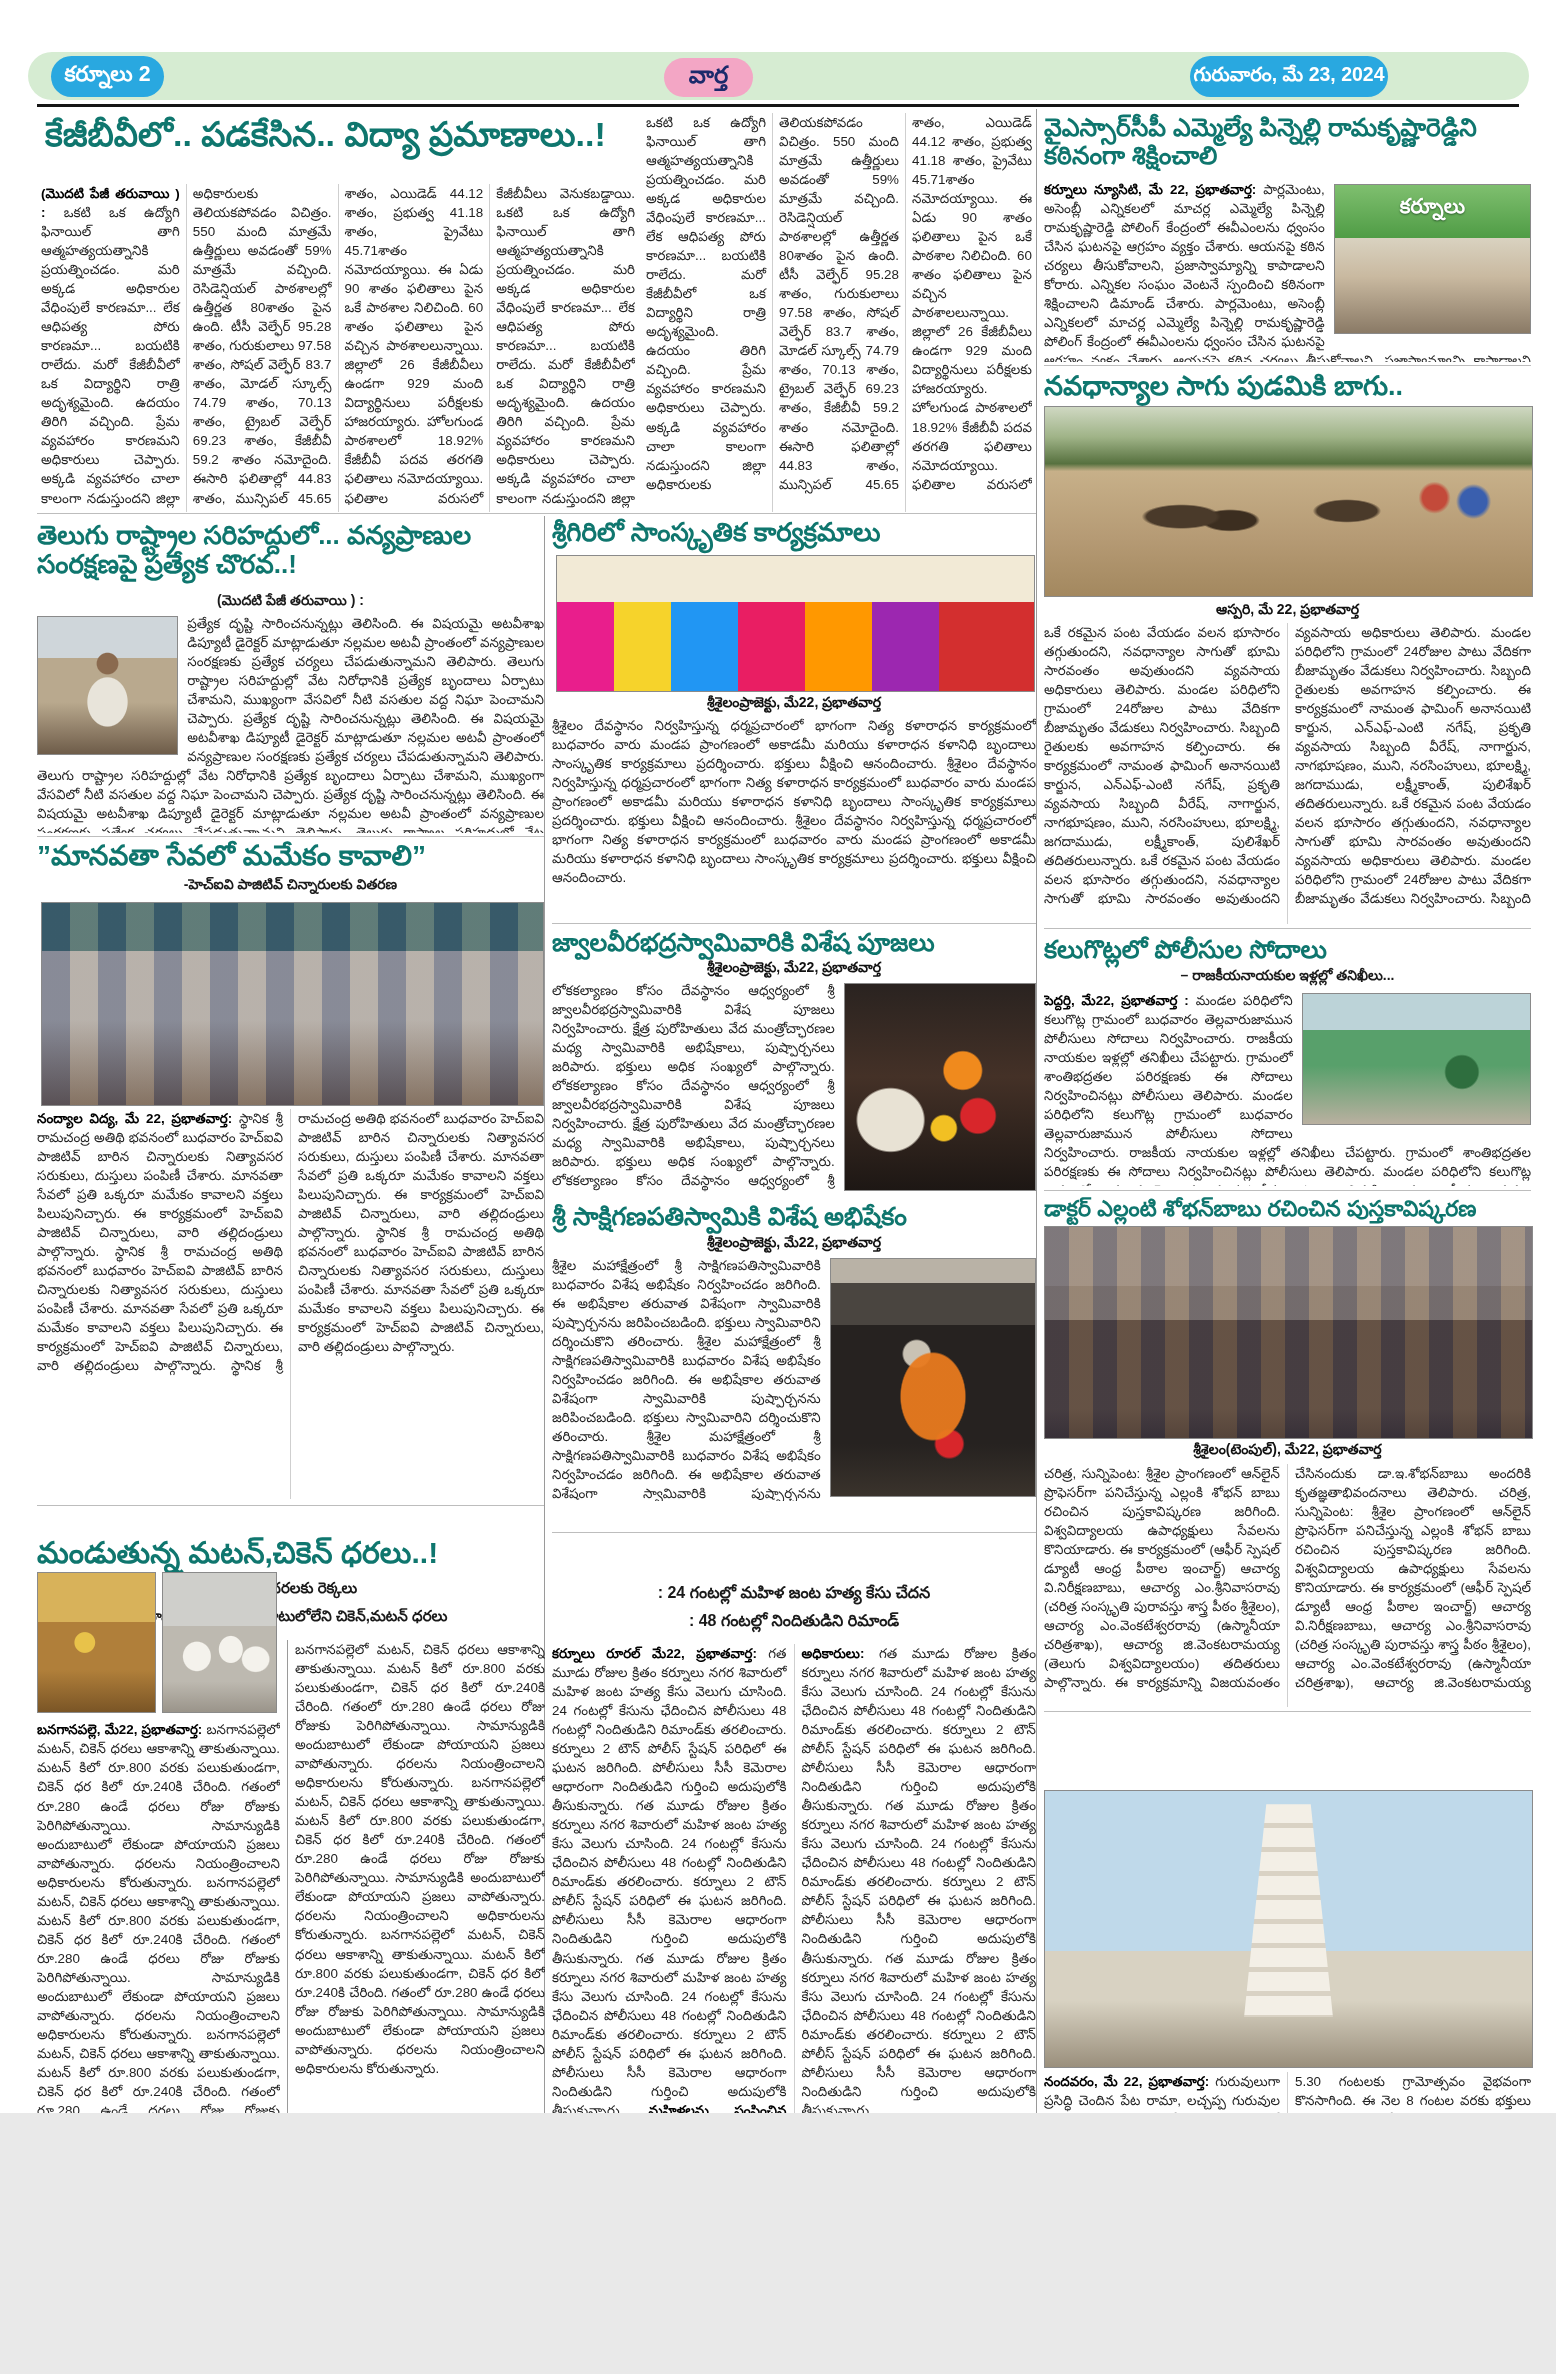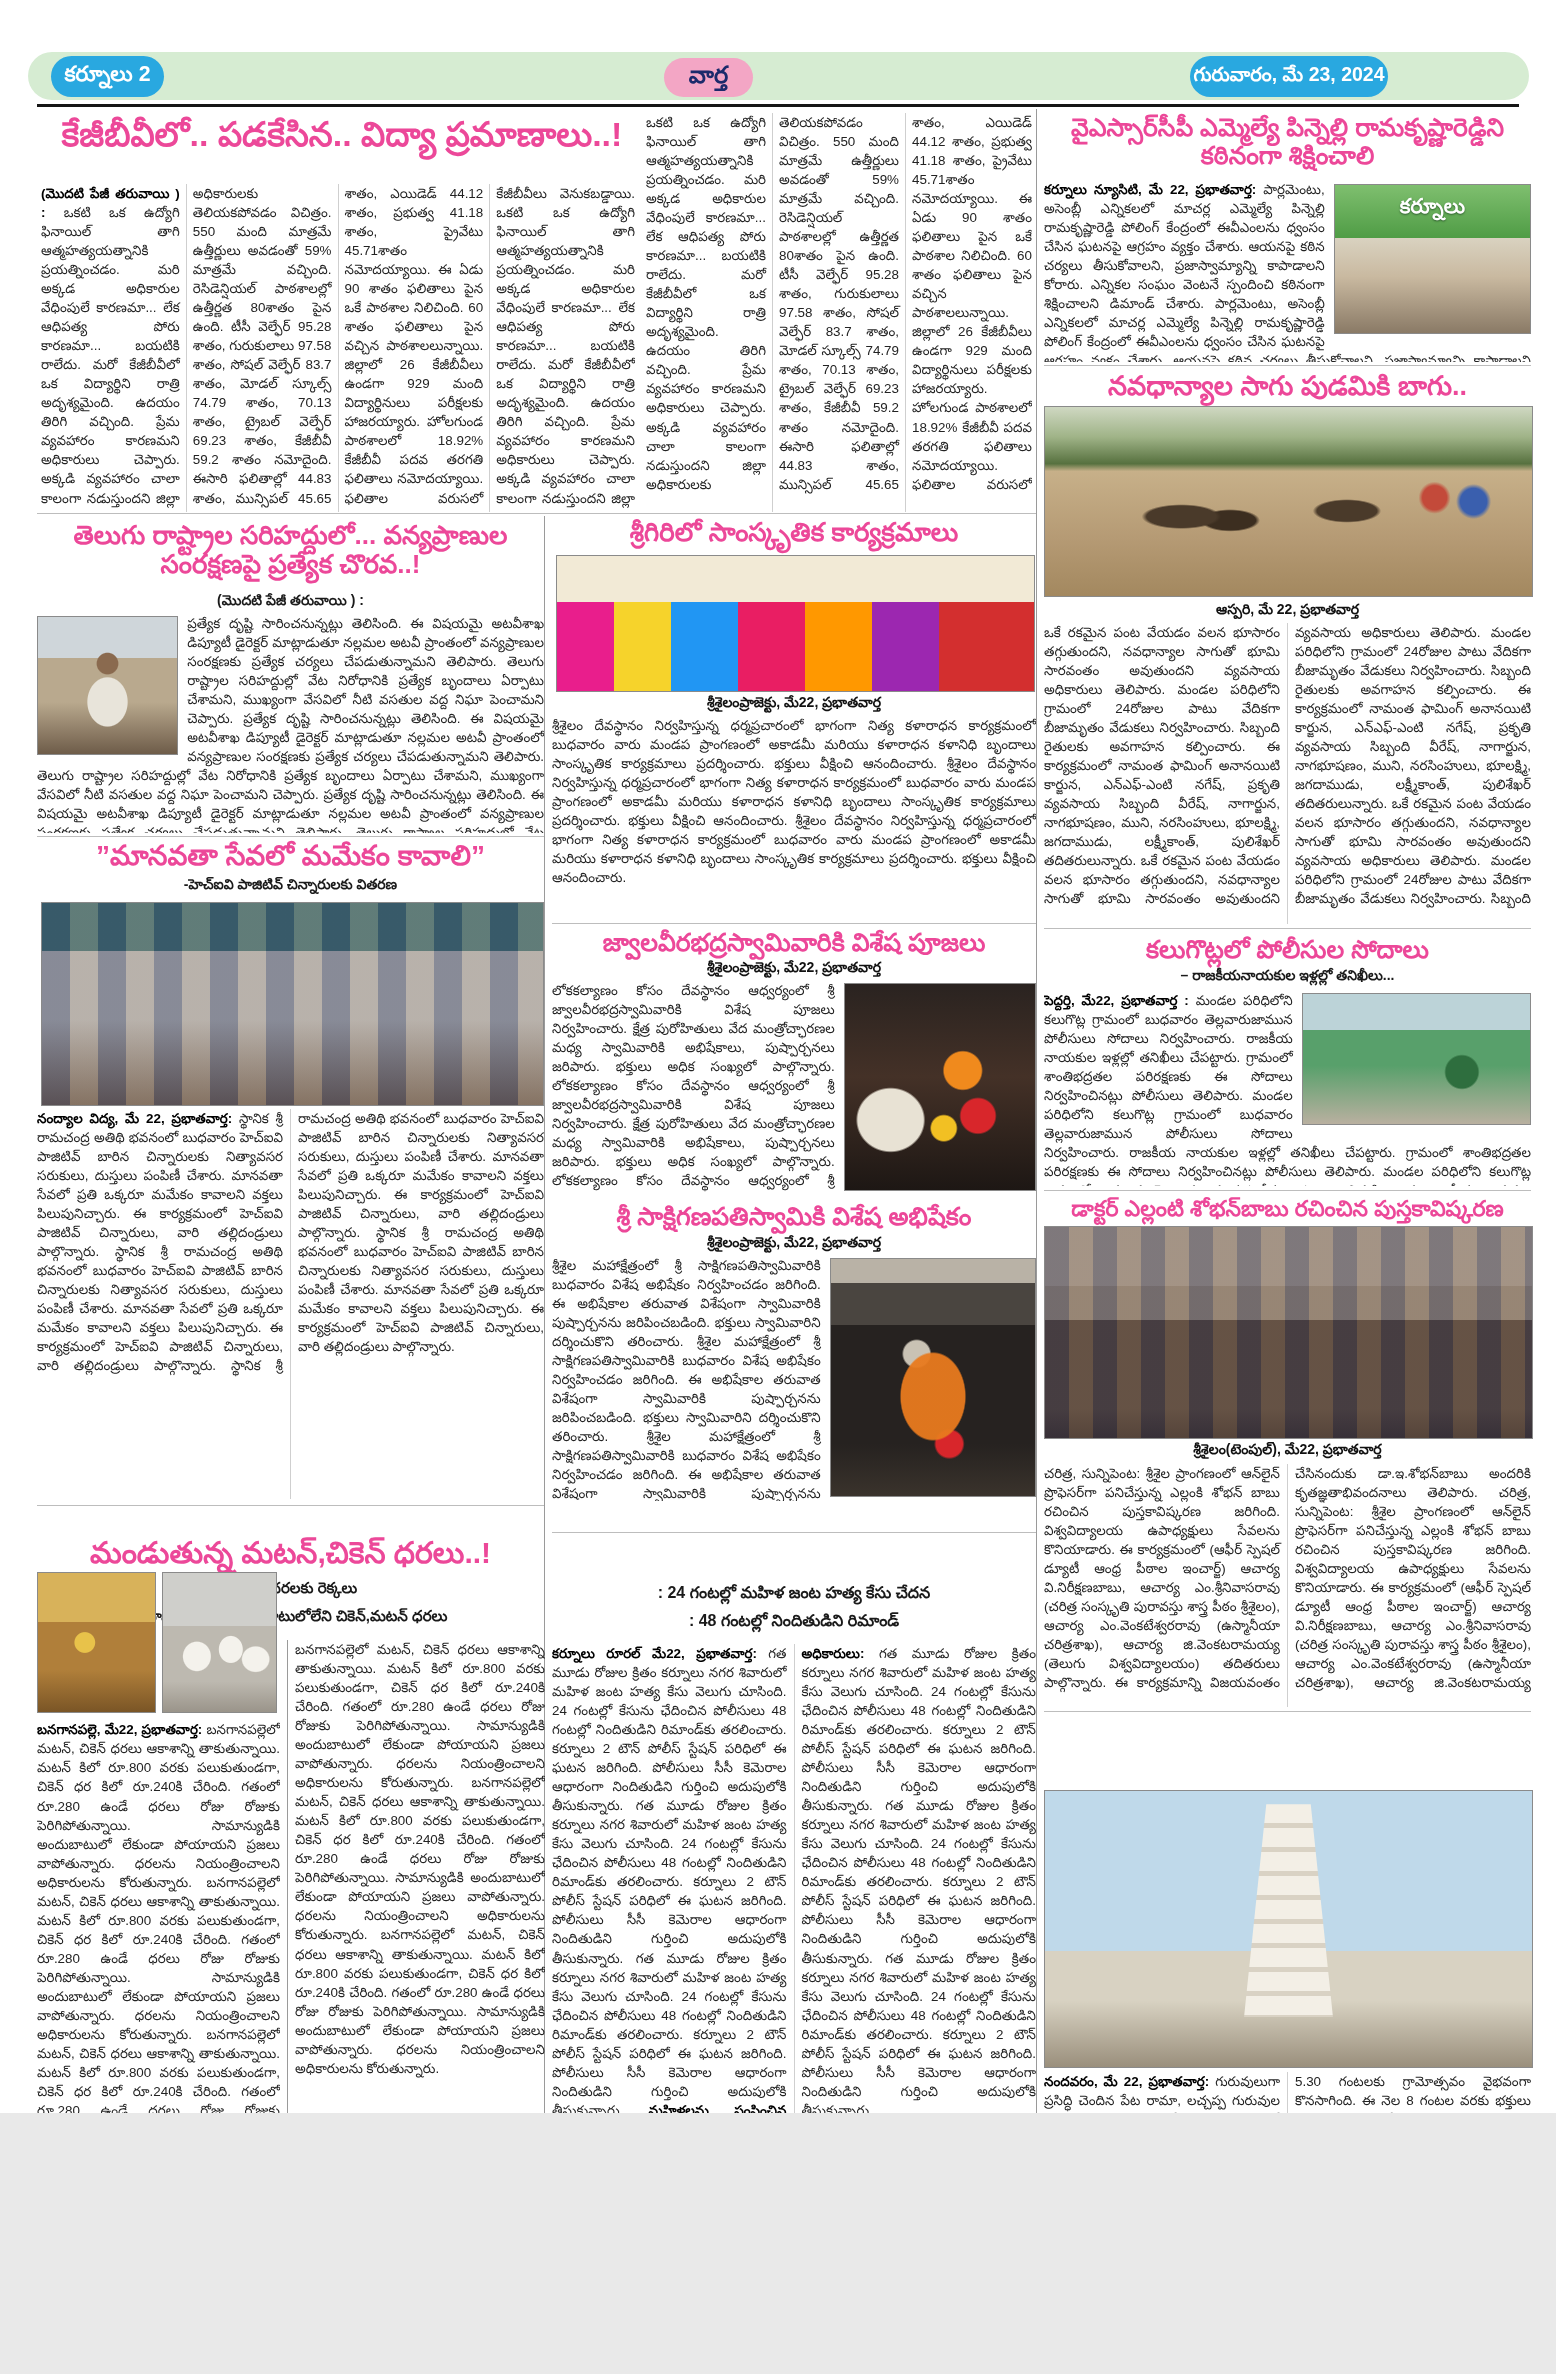--- a/index.html
+++ b/index.html
@@ -7,21 +7,21 @@
         font-family:"Liberation Sans","DejaVu Sans",sans-serif;color:#222;overflow:hidden;}
   
   .band{position:absolute;left:28px;top:52px;width:1501px;height:48px;background:#d6ecd2;border-radius:24px;}
   .pill{position:absolute;display:flex;align-items:center;justify-content:center;font-weight:bold;border-radius:20.4px;}
   .pill.blue{background:#29a8e0;color:#ffffff;}
   .pill.pink{background:#f3a6c5;color:#1b2a6b;}
   .toprule{position:absolute;left:37px;top:104px;width:1482px;height:2.8px;background:#151515;}
   .vline{position:absolute;width:0.9px;background:#9a9a9a;}
   .hline{position:absolute;height:0.9px;background:#bdbdbd;}
   
-  .hl{position:absolute;font-weight:bold;color:#ec4899;text-align:center;line-height:1.12;}
+  .hl{position:absolute;font-weight:bold;color:#0f766e;text-align:left;line-height:1.12;}
   .sub{position:absolute;font-weight:bold;color:#1a1a1a;text-align:center;}
   .cap{position:absolute;font-weight:bold;color:#111;text-align:center;font-size:14px;}
   .body{position:absolute;font-size:13.4px;line-height:1.42;text-align:justify;color:#232323;overflow:hidden;}
   .cols2{column-count:2;column-gap:15px;column-rule:0.9px solid #cfcfcf;}
   .cols3{column-count:3;column-gap:13px;column-rule:0.9px solid #cfcfcf;}
   .cols4{column-count:4;column-gap:13px;column-rule:0.9px solid #cfcfcf;}
   .dl{font-weight:bold;color:#000;}
   
   .photo{position:absolute;border:0.9px solid #8a8a8a;overflow:hidden;background:#cccccc;}
   .ph-mla{background:linear-gradient(180deg,#7fbf6f 0%,#4f9c45 36%,#d9d2c0 36%,#c9b9a0 62%,#8a7a66 100%);}

